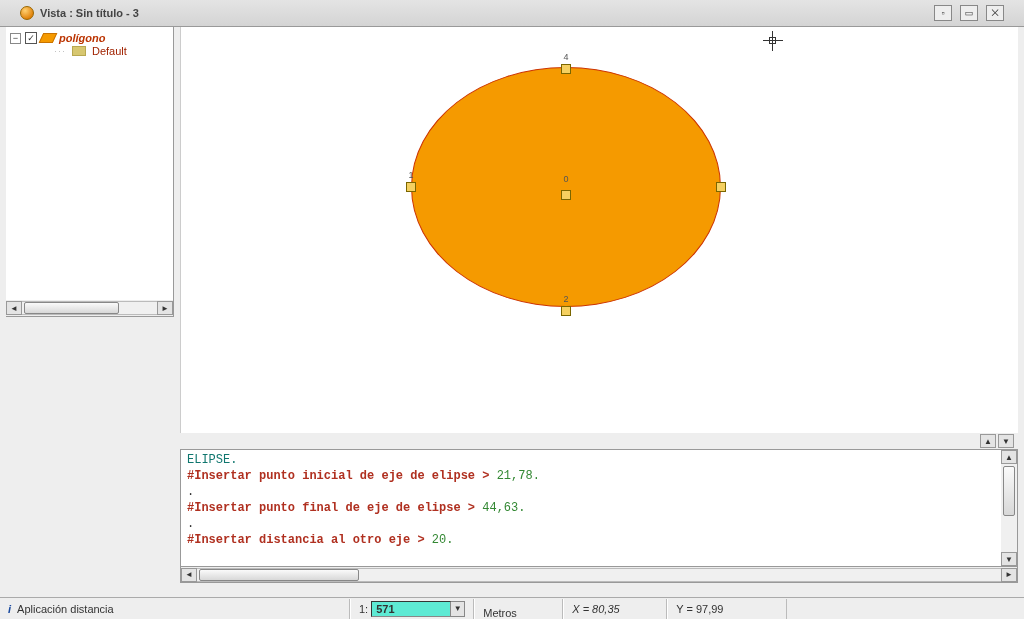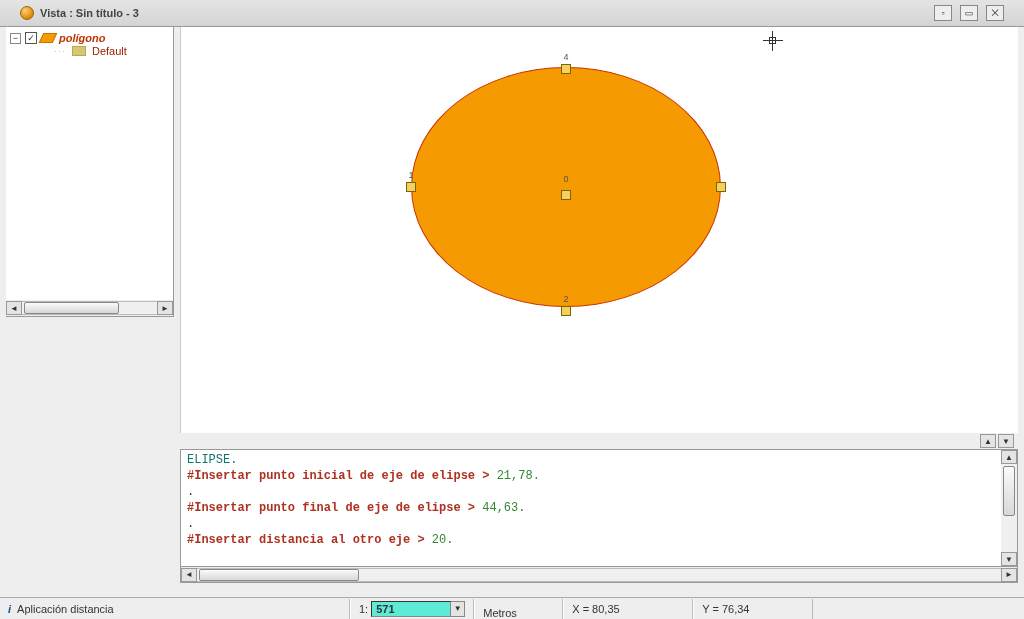--- a/index.html
+++ b/index.html
@@ -279,19 +279,19 @@
   <div class="status-seg">
     <span>1:</span>&nbsp;
     <div class="scale-field">
         <span>571</span>
       </div>
     <div class="scale-dd">▼</div>
   </div>
   <div class="status-seg" style="width:89px;align-items:flex-end;">
     <span>Metros</span>
   </div>
-  <div class="status-seg" style="width:130px;">
+  <div class="status-seg" style="width:104px;font-style:italic;">
     <span>X = 80,35</span>
   </div>
   <div class="status-seg" style="width:120px;">
-    <span>Y = 76,34</span>
+    <span>Y = 97,99</span>
   </div>
 </div>
 
 </body></html>

